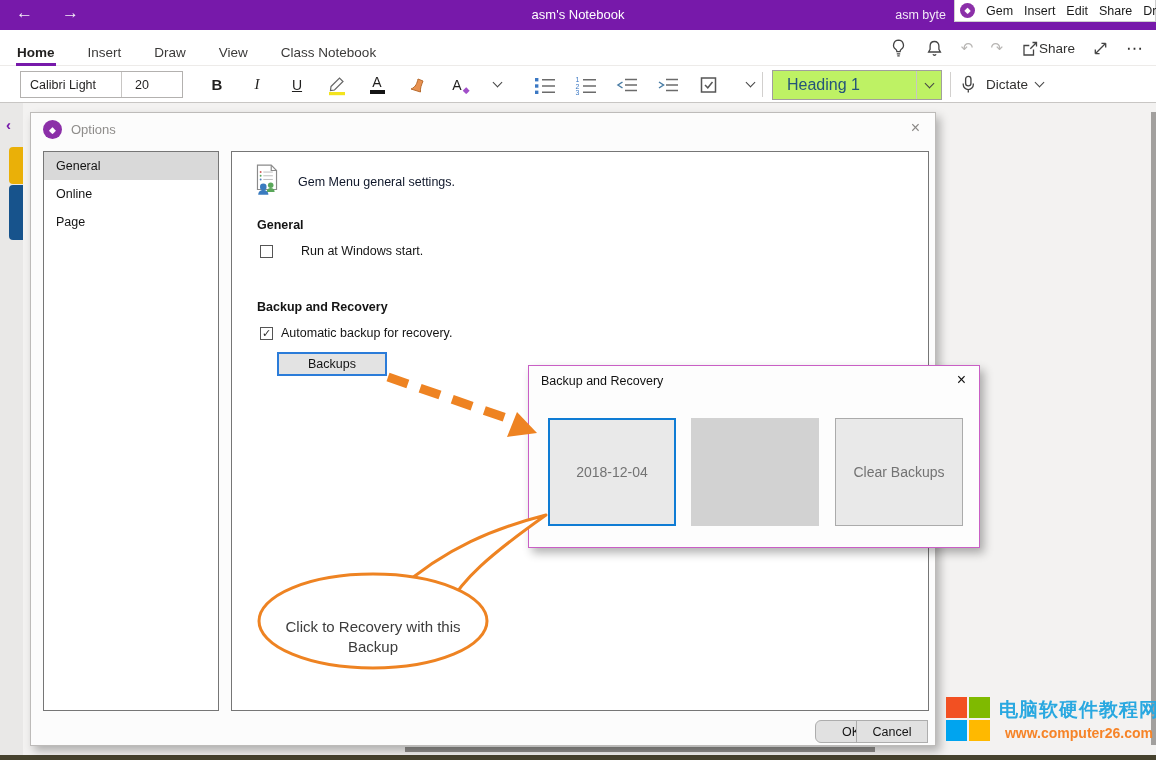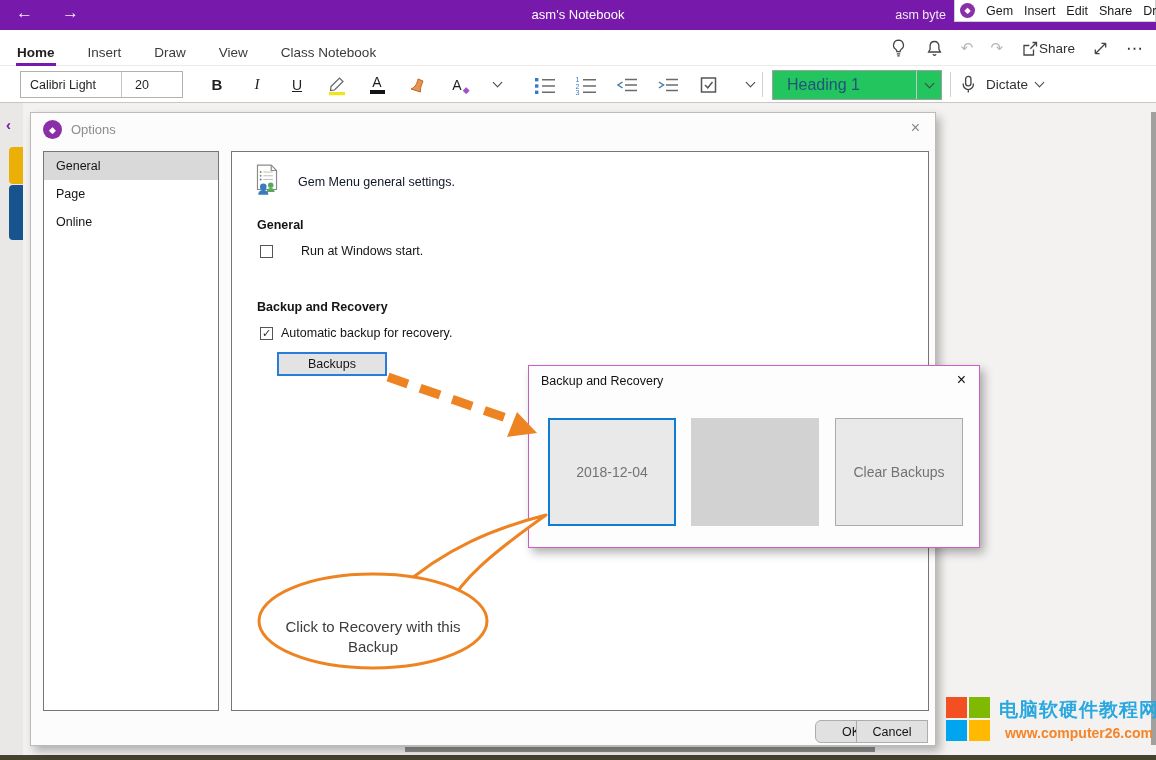--- a/index.html
+++ b/index.html
@@ -39,21 +39,21 @@
   .i-icon { font-style:italic; font-family:"Liberation Serif", serif; font-size:15px; color:#201f1e; }
   .u-icon { font-size:14px; color:#201f1e; text-decoration:underline; }
   .a-stack { display:flex; flex-direction:column; align-items:center; line-height:1; }
   .a-stack .a { font-size:14px; color:#201f1e; }
   .a-stack .bar { width:15px; height:3.5px; margin-top:1px; }
   .clear-a { position:relative; font-size:14px; color:#201f1e; }
   .clear-a .dia { position:absolute; right:-8px; bottom:-2px; color:#a14fc9; font-size:9px; }
   .chev { width:7px; height:7px; border-right:1.6px solid #444; border-bottom:1.6px solid #444; transform:rotate(45deg); margin-top:-4px; }
   .list-group { position:absolute; left:533px; top:0; height:37px; display:flex; gap:17px; align-items:center; }
   .vsep { position:absolute; top:6px; width:1px; height:25px; background:#d2d0ce; }
-  .stylebox { position:absolute; left:772px; top:4px; width:170px; height:30px; border:1px solid #a19f9d; display:flex; align-items:center; background:#22c55e; }
+  .stylebox { position:absolute; left:772px; top:4px; width:170px; height:30px; border:1px solid #a19f9d; display:flex; align-items:center; background:#bef264; }
   .stylebox .name { flex:1; padding-left:14px; font-size:16px; color:#24547a; }
   .stylebox .dd { width:25px; height:100%; border-left:1px solid #c8c6c4; display:flex; align-items:center; justify-content:center; }
   .dictate-group { position:absolute; left:958px; top:0; height:37px; display:flex; align-items:center; gap:8px; font-size:13.5px; color:#323130; }
   
   .left-strip { position:absolute; left:0; top:103px; width:23px; height:652px; background:#e9e8e7; }
   .nb-tab { position:absolute; left:9px; width:14px; border-radius:4px 0 0 4px; }
   .nb-tab.yellow { top:44px; height:37px; background:#eab008; }
   .nb-tab.blue { top:82px; height:55px; background:#17538c; }
   .nav-back-chev { position:absolute; left:6px; top:116px; color:#7719aa; font-size:15px; font-weight:bold; }
   .v-scrollbar { position:absolute; right:0; top:112px; width:5px; height:633px; background:#a2a09e; }
@@ -261,22 +261,22 @@
 
   <div class="options-dlg">
     <div class="dlg-title-row">
       <span class="gem-circle-lg">◆</span>
       <span class="dlg-title">Options</span>
     </div>
     <span class="dlg-close">×</span>
 
     <div class="opt-sidebar">
       <div class="opt-nav-item selected">General</div>
+      <div class="opt-nav-item">Online</div>
       <div class="opt-nav-item">Page</div>
-      <div class="opt-nav-item">Online</div>
     </div>
 
     <div class="opt-main">
       <span class="doc-icon">
         <svg width="36" height="36" viewBox="0 0 34 34">
             <path d="M8 3h13l5 5v18H8z" fill="#fff" stroke="#8a8a8a" stroke-width="1.1"></path>
             <path d="M21 3v5h5" fill="none" stroke="#8a8a8a" stroke-width="1.1"></path>
             <circle cx="11" cy="9.5" r="0.9" fill="#d05a5a"></circle>
             <path d="M13.5 9.5h9" stroke="#c0c0c0" stroke-width="1"></path>
             <circle cx="11" cy="13" r="0.9" fill="#5aa75a"></circle>

